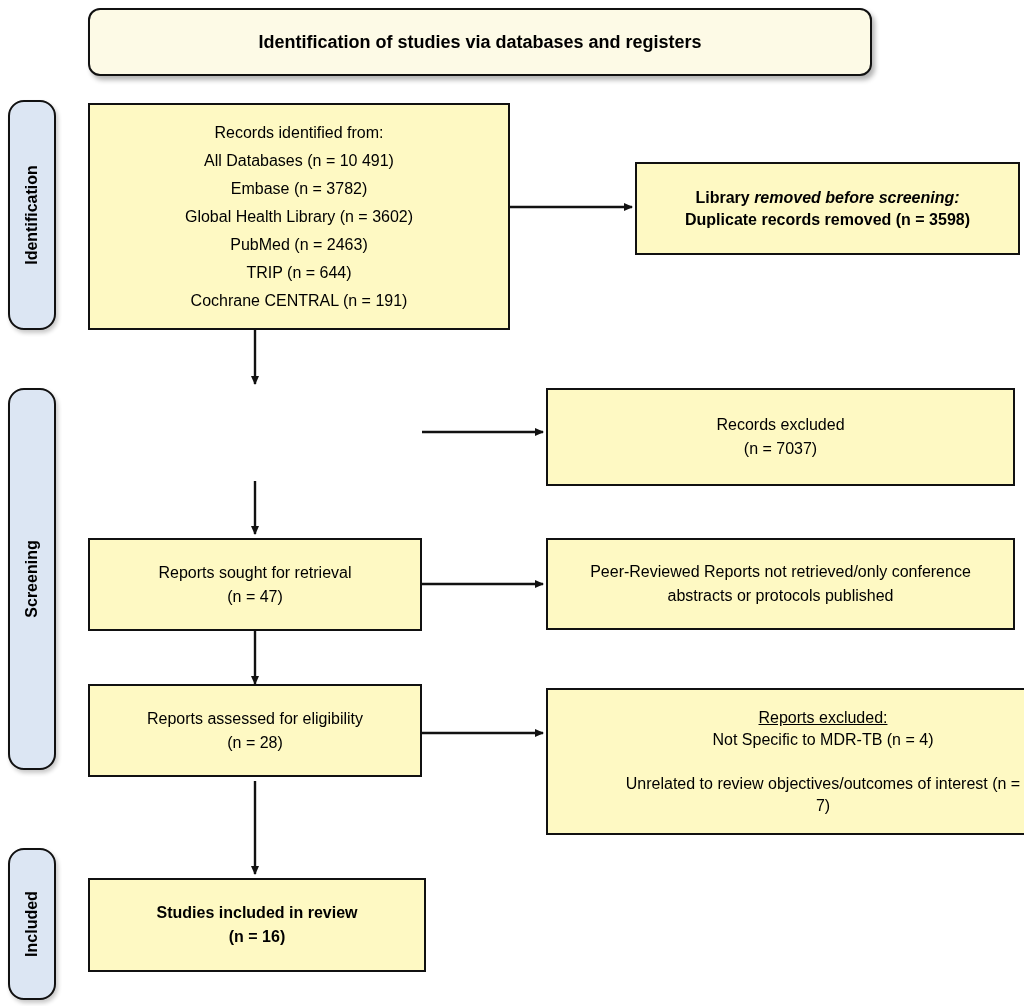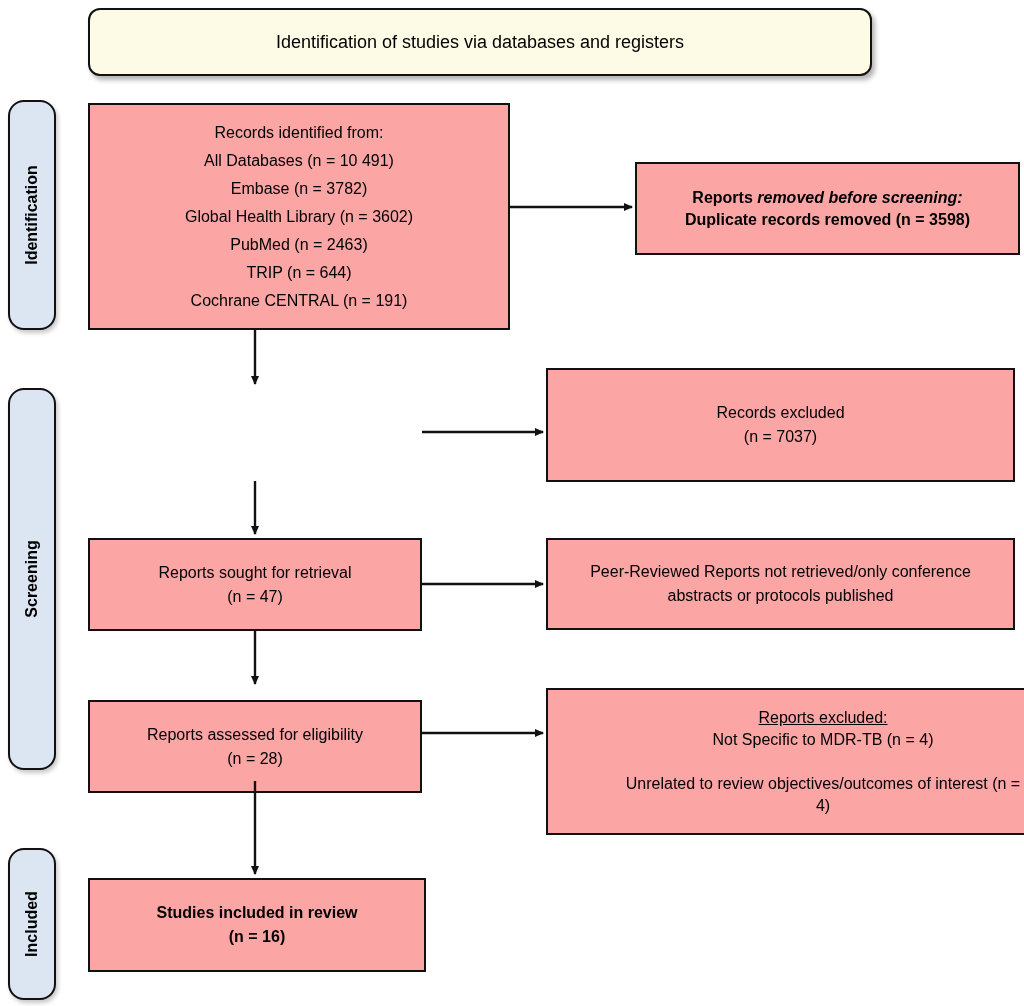--- a/index.html
+++ b/index.html
@@ -11,40 +11,40 @@
   body{font-family:"Liberation Sans", sans-serif; color:#000;}
   .page{
     position:relative;
     width:1024px;
     height:1006px;
     background:#ffffff;
     overflow:hidden;
   }
   .box{
     position:absolute;
-    background:#fca5a5;
+    background:#fef9c3;
     border:2px solid var(--line);
     display:flex;
     flex-direction:column;
     justify-content:center;
     align-items:center;
     text-align:center;
     font-size:16px;
     line-height:24px;
     box-sizing:border-box;
   }
   .title-box{
     position:absolute;
     left:88px; top:8px; width:784px; height:68px;
     background:var(--title-bg);
     border:2.5px solid var(--line);
     border-radius:12px;
     box-shadow:3px 4px 5px rgba(0,0,0,0.30);
     display:flex; align-items:center; justify-content:center;
-    font-weight:normal; font-size:18px;
+    font-weight:bold; font-size:18px;
     box-sizing:border-box;
   }
   .stage{
     position:absolute;
     left:8px; width:48px;
     background:var(--stage-bg);
     border:2.5px solid var(--line);
     border-radius:16px;
     box-shadow:2px 3px 4px rgba(0,0,0,0.22);
     display:flex; align-items:center; justify-content:center;
@@ -96,50 +96,50 @@
     <div>TRIP (n = 644)</div>
     <div>Cochrane CENTRAL (n = 191)</div>
   </div>
 
 
   <div class="box" style="left:88px; top:538px; width:334px; height:93px;">
     <div>Reports sought for retrieval</div>
     <div>(n = 47)</div>
   </div>
 
-  <div class="box" style="left:88px; top:700px; width:334px; height:93px;">
+  <div class="box" style="left:88px; top:684px; width:334px; height:93px;">
     <div>Reports assessed for eligibility</div>
     <div>(n = 28)</div>
   </div>
 
   <div class="box bold" style="left:88px; top:878px; width:338px; height:94px;">
     <div>Studies included in review</div>
     <div>(n = 16)</div>
   </div>
 
   <div class="box bold" style="left:635px; top:162px; width:385px; height:93px; line-height:22px;">
     <div>
-      <span>Reports </span><span class="italic">removed before screening:</span>
+      <span>Library </span><span class="italic">removed before screening:</span>
     </div>
     <div>Duplicate records removed (n = 3598)</div>
   </div>
 
-  <div class="box" style="left:546px; top:368px; width:469px; height:114px;">
+  <div class="box" style="left:546px; top:388px; width:469px; height:98px;">
     <div>Records excluded</div>
     <div>(n = 7037)</div>
   </div>
 
   <div class="box" style="left:546px; top:538px; width:469px; height:92px;">
     <div class="wrap-rbox3">Peer-Reviewed Reports not retrieved/only conference abstracts or protocols published</div>
   </div>
 
   <div class="box" style="left:546px; top:688px; width:554px; height:147px; line-height:22px;">
     <div class="underline">Reports excluded:</div>
     <div>Not Specific to MDR-TB (n = 4)</div>
-    <div class="wrap-rbox4 gap-top">Unrelated to review objectives/outcomes of interest (n = 4)</div>
+    <div class="wrap-rbox4 gap-top">Unrelated to review objectives/outcomes of interest (n = 7)</div>
   </div>
 
   <svg class="arrows" width="1024" height="1006" viewBox="0 0 1024 1006">
     <defs>
       <marker id="ah" markerWidth="9" markerHeight="8" refX="8" refY="4" orient="auto" markerUnits="userSpaceOnUse">
         <path d="M0,0 L9,4 L0,8 z" fill="#111111"></path>
       </marker>
     </defs>
     <line x1="510" y1="207" x2="632" y2="207" stroke="#111111" stroke-width="2.4" marker-end="url(#ah)"></line>
     <line x1="255" y1="330" x2="255" y2="384" stroke="#111111" stroke-width="2.4" marker-end="url(#ah)"></line>

